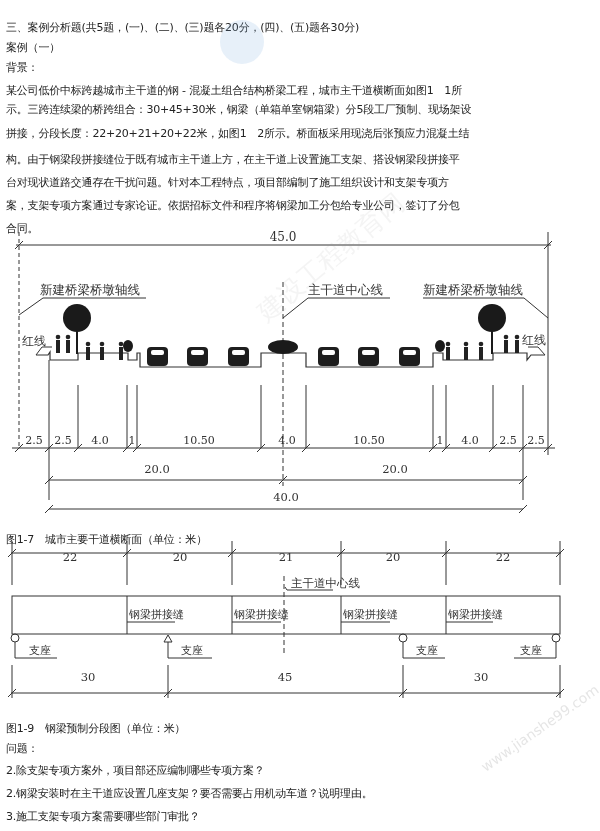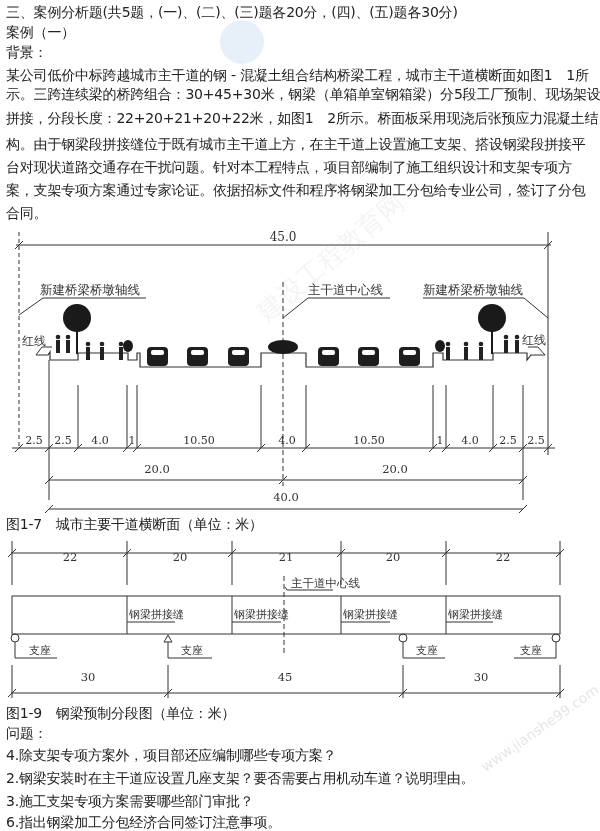--- a/index.html
+++ b/index.html
@@ -1,18 +1,18 @@
 <!DOCTYPE html>
 <html><head>
 <meta charset="utf-8">
 <style>
   html, body { margin:0; padding:0; background:#ffffff; }
   body { width:600px; height:831px; position:relative; overflow:hidden;
          font-family:"DejaVu Sans", "Liberation Sans", sans-serif; color:#222222; }
-  .line { position:absolute; left:6px; font-size:14px; line-height:20px; white-space:nowrap; letter-spacing:-0.2px; }
+  .line { position:absolute; left:6px; font-size:11px; line-height:20px; white-space:nowrap; letter-spacing:-0.2px;margin-top:16px; }
   .svgwrap { position:absolute; left:0; }
   svg text { font-family:"DejaVu Serif", "Liberation Serif", serif; fill:#333333; }
   .watermark { position:absolute; pointer-events:none; }
 </style>
 </head>
 <body>
 
 <div class="line" style="top:2px">三、案例分析题(共5题，(一)、(二)、(三)题各20分，(四)、(五)题各30分)</div>
 <div class="line" style="top:22px">案例（一）</div>
 <div class="line" style="top:42px">背景：</div>
@@ -240,20 +240,20 @@
     <text x="88" y="681" text-anchor="middle">30</text>
     <text x="285" y="681" text-anchor="middle">45</text>
     <text x="481" y="681" text-anchor="middle">30</text>
   </g>
 </svg>
 </div>
 
 <div class="line" style="top:703px">图1-9　钢梁预制分段图（单位：米）</div>
 
 <div class="line" style="top:723px">问题：</div>
-<div class="line" style="top:745px">4.除支架专项方案外，项目部还应编制哪些专项方案？</div>
+<div class="line" style="top:745px">2.除支架专项方案外，项目部还应编制哪些专项方案？</div>
 <div class="line" style="top:768px">2.钢梁安装时在主干道应设置几座支架？要否需要占用机动车道？说明理由。</div>
 <div class="line" style="top:791px">3.施工支架专项方案需要哪些部门审批？</div>
 <div class="line" style="top:812px">6.指出钢梁加工分包经济合同签订注意事项。</div>
 
 <div class="watermark" style="left:220px;top:20px;width:44px;height:44px;border-radius:50%;background:rgba(120,170,220,0.18);"></div>
 <div class="watermark" style="left:240px;top:240px;font-size:26px;color:rgba(150,150,150,0.10);transform:rotate(-40deg);">建设工程教育网</div>
 <div class="watermark" style="left:470px;top:720px;font-size:14px;color:rgba(150,150,150,0.25);transform:rotate(-35deg);">www.jianshe99.com</div>
 
 </body></html>

